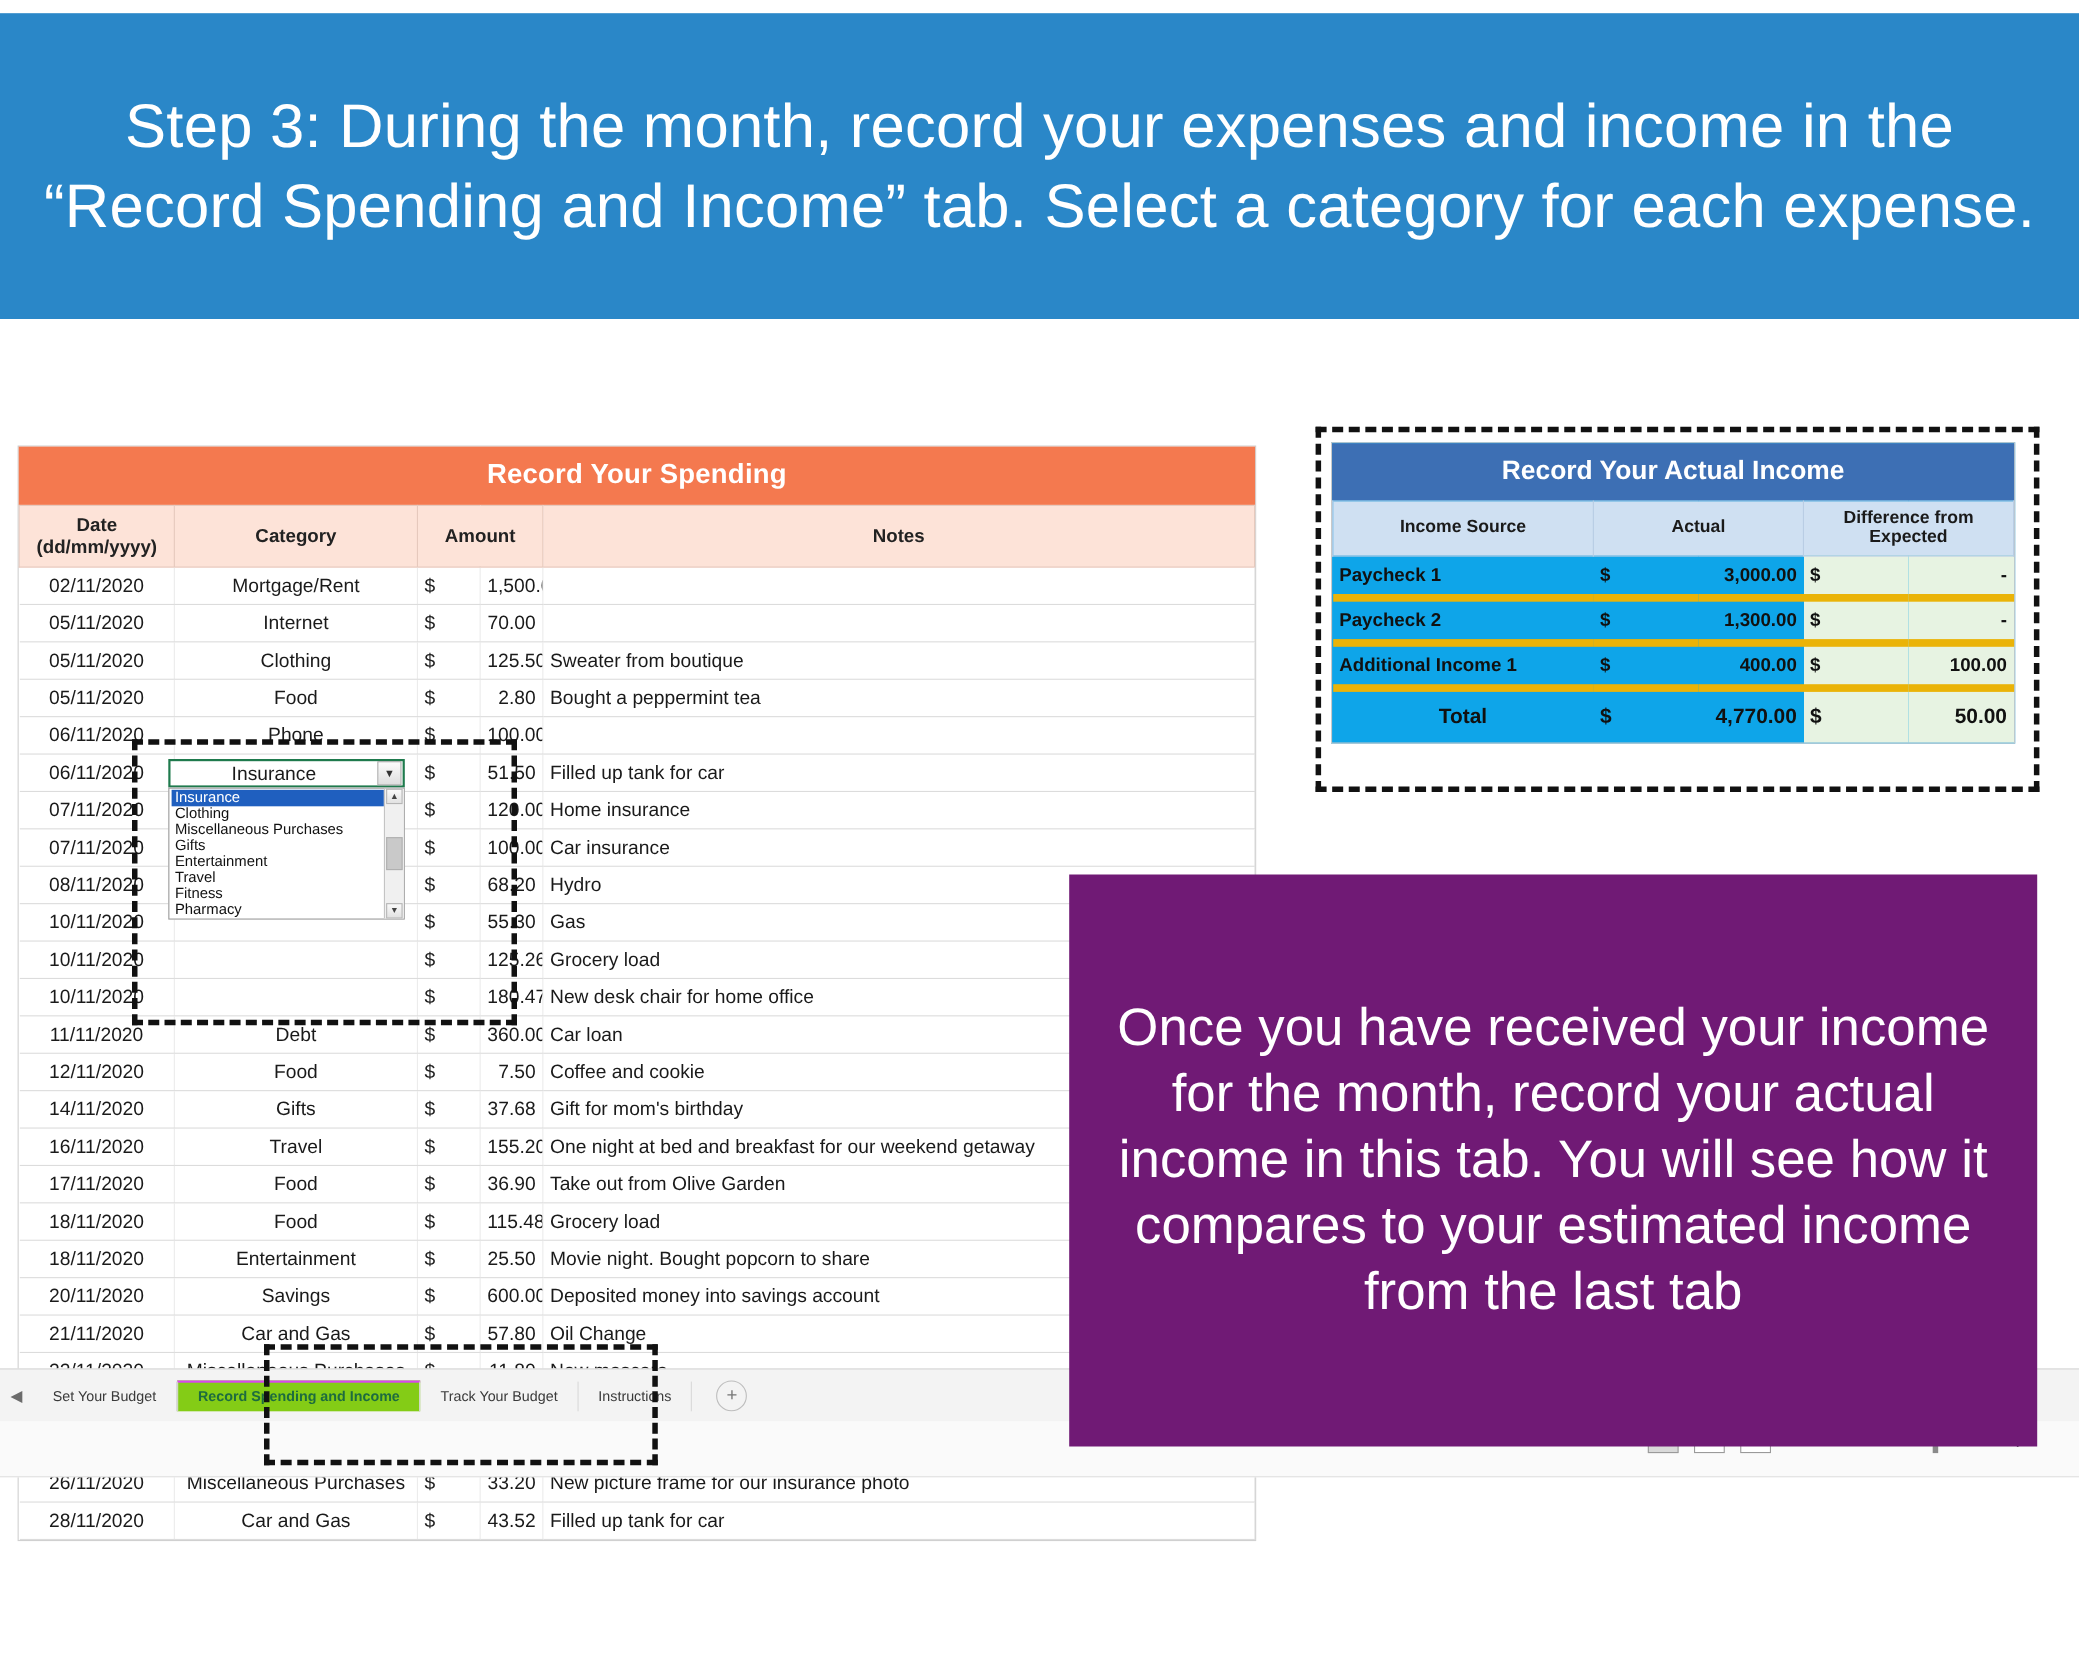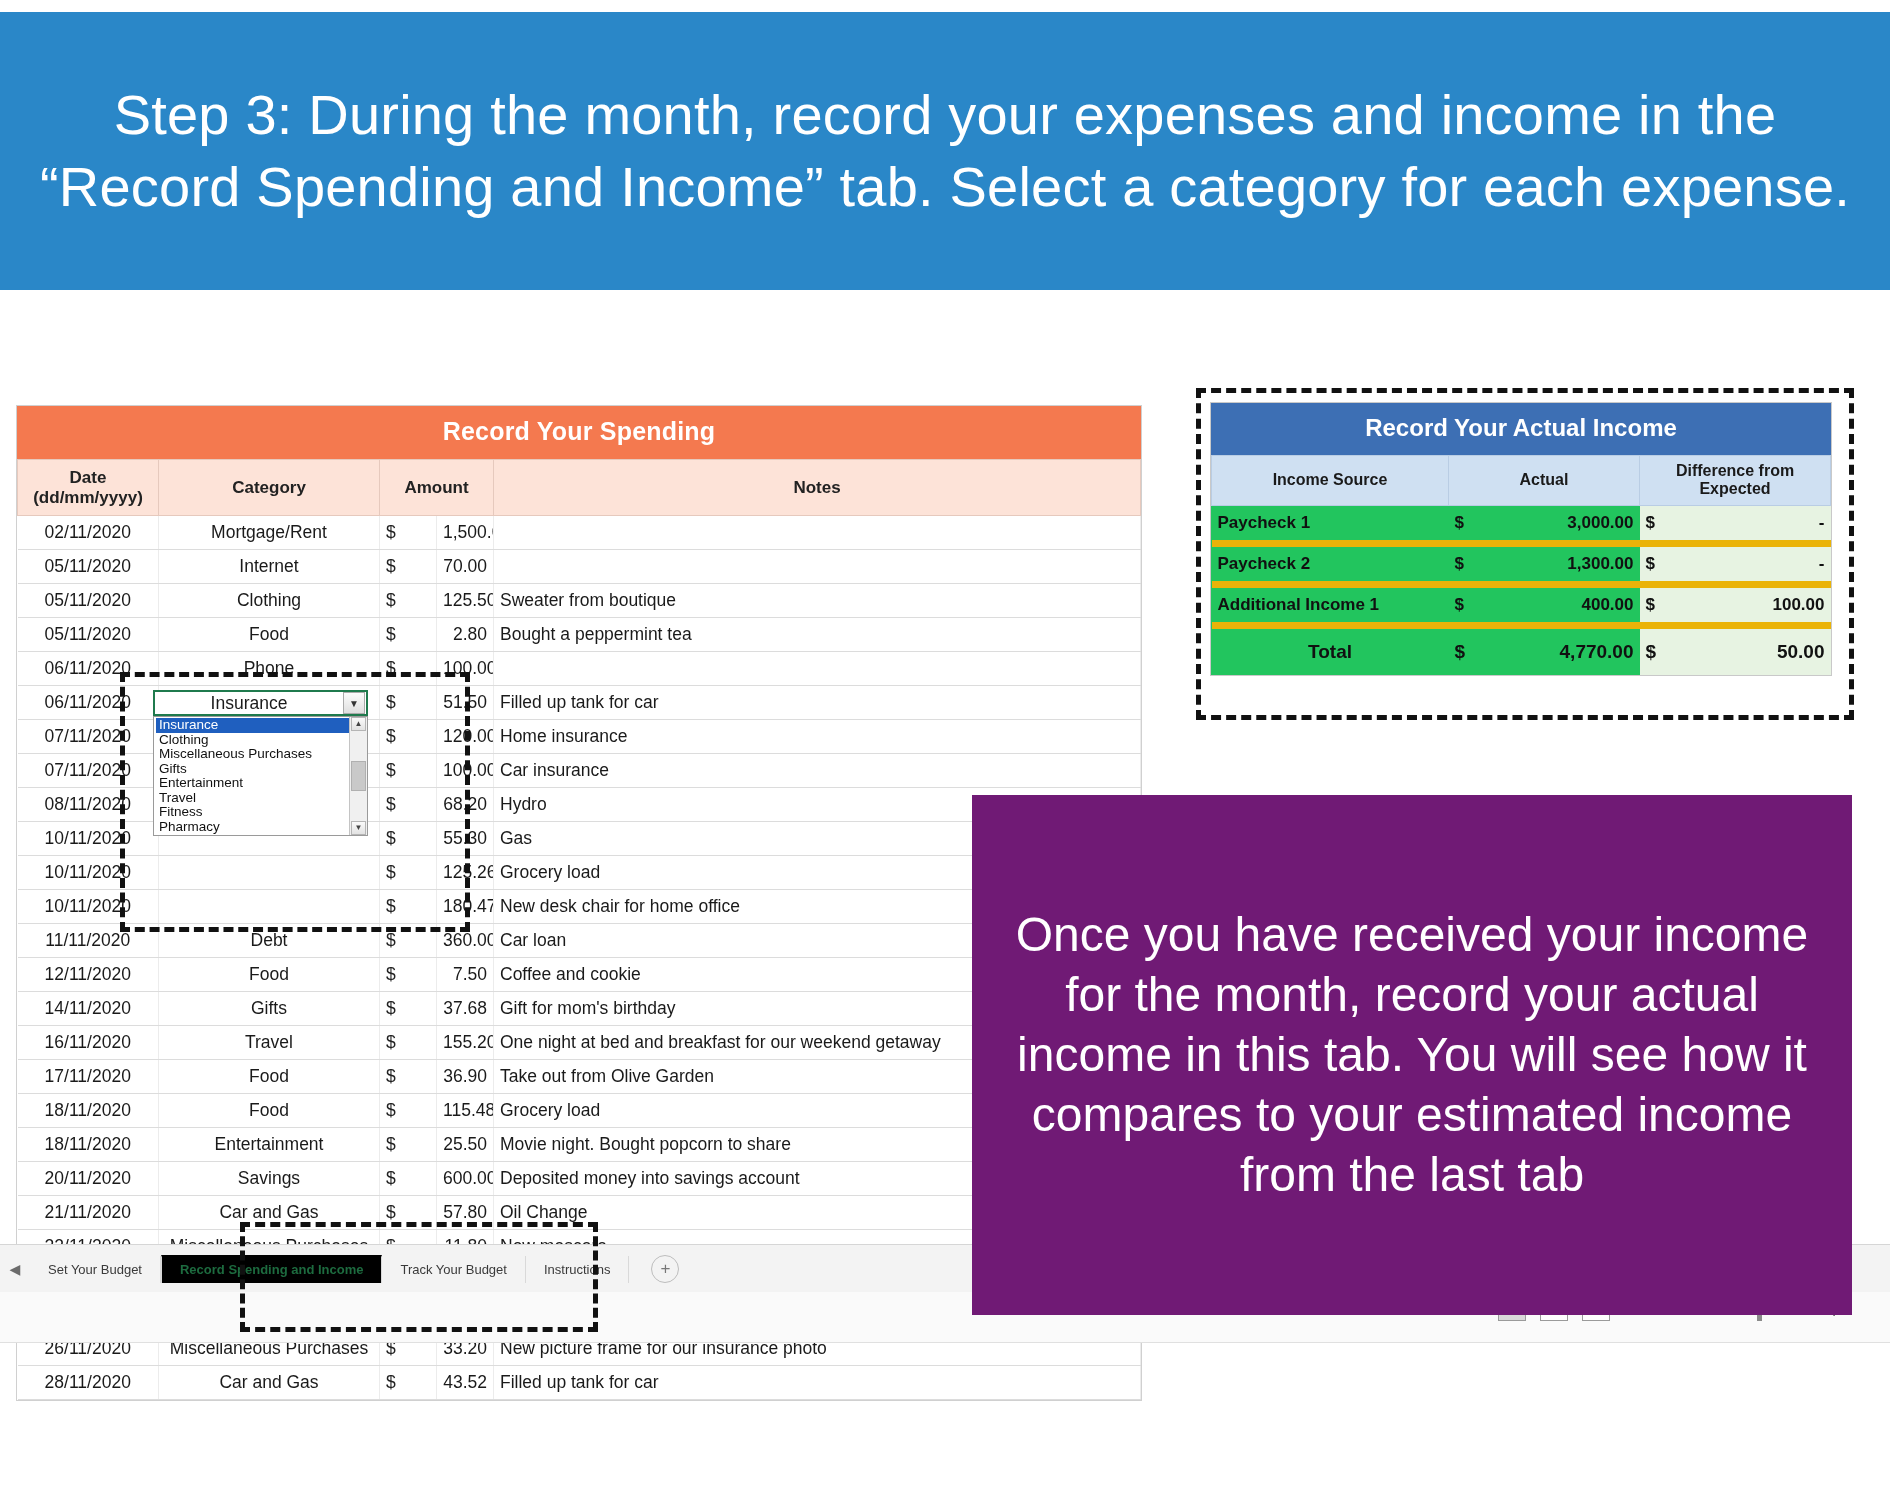--- a/index.html
+++ b/index.html
@@ -183,21 +183,21 @@
   #dash-dropdown { left: 120px;  top: 672px;  width: 340px;  height: 250px; }
   #dash-tab      { left: 240px;  top: 1222px; width: 348px;  height: 100px; }
   #dash-income   { left: 1196px; top: 388px;  width: 648px;  height: 322px; }
 
   
   .income-panel {
     position: absolute;
     left: 1210px;
     top: 402px;
     width: 620px;
-    background: #22c55e;
+    background: #0ea5e9;
     border: 1px solid #c9c9c9;
   }
   .income-title {
     background: #3d6fb4;
     color: #ffffff;
     font-weight: bold;
     font-size: 24px;
     text-align: center;
     padding: 11px 0 13px 0;
   }
@@ -263,22 +263,22 @@
   .tab {
     font-size: 13px;
     color: #3a3a3a;
     padding: 6px 18px;
     border-right: 1px solid #d9d9d9;
     white-space: nowrap;
   }
   .tab.active {
     color: #1d6b3f;
     font-weight: bold;
-    background: #000000;
-    border-top: 2px solid #000000;
+    background: #84cc16;
+    border-top: 2px solid #d946ef;
     border-left: 1px solid #d9d9d9;
     padding-top: 5px;
   }
   .tab-plus {
     margin-left: 22px;
     width: 26px; height: 26px;
     border-radius: 50%;
     border: 1px solid #bdbdbd;
     color: #777;
     font-size: 17px;

